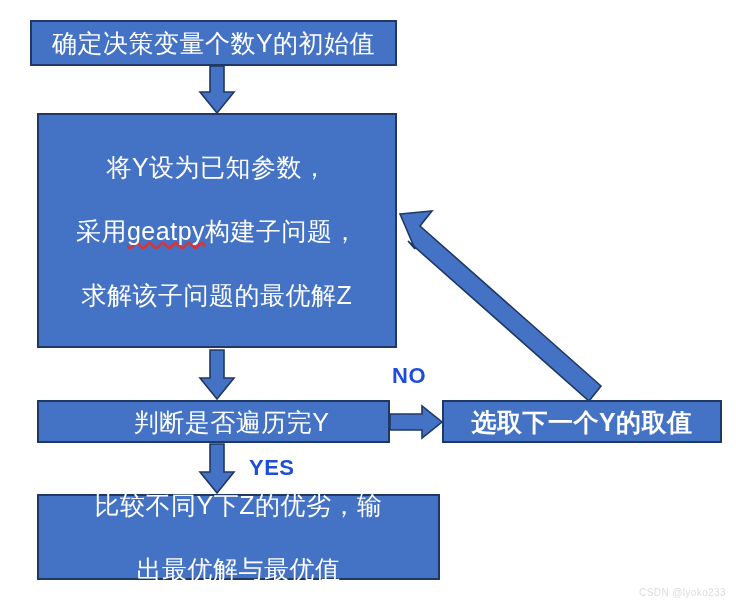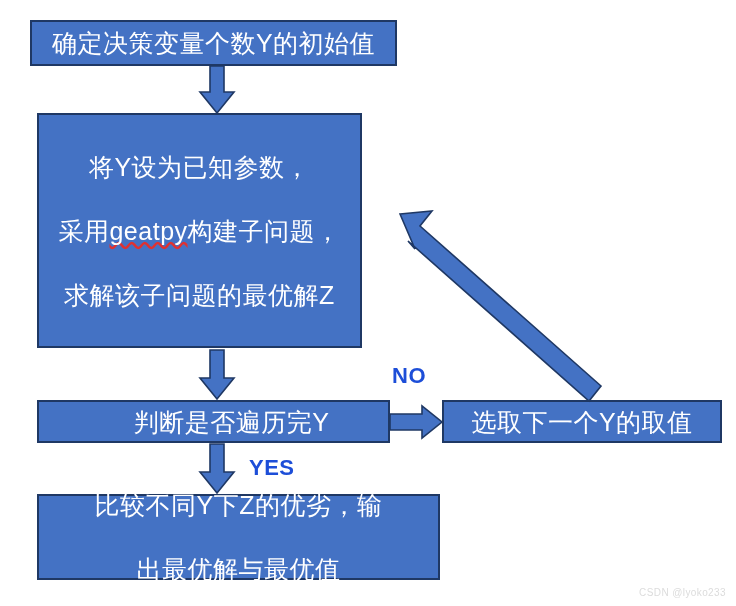--- a/index.html
+++ b/index.html
@@ -27,32 +27,33 @@
     text-align: center;
     line-height: 1.28;
     white-space: pre-line;
     letter-spacing: 0.5px;
   }
   #node-start {
     left: 30px; top: 20px; width: 367px; height: 46px;
     font-size: 25px;
   }
   #node-process {
-    left: 37px; top: 113px; width: 325px; height: 235px;
+    left: 37px; top: 113px; width: 360px; height: 235px;
     font-size: 25px;
     align-items: center;
   }
   #node-decision {
     left: 37px; top: 400px; width: 353px; height: 43px;
     font-size: 25px;
     padding-left: 36px;
   }
   #node-next {
     left: 442px; top: 400px; width: 280px; height: 43px;
     font-size: 25px;
+    font-weight: bold;
   }
   #node-output {
     left: 37px; top: 494px; width: 403px; height: 86px;
     font-size: 25px;
   }
   .proc-text { display: block; }
   .spell-error {
     text-decoration: underline wavy #E03131;
     text-decoration-skip-ink: none;
     text-underline-offset: 2px;

